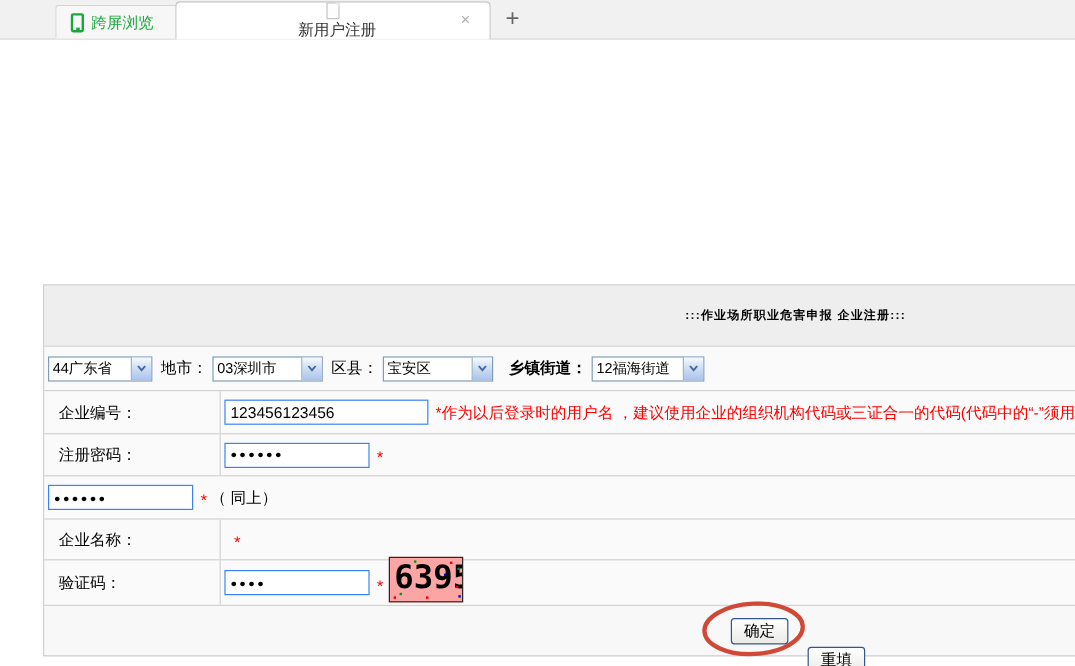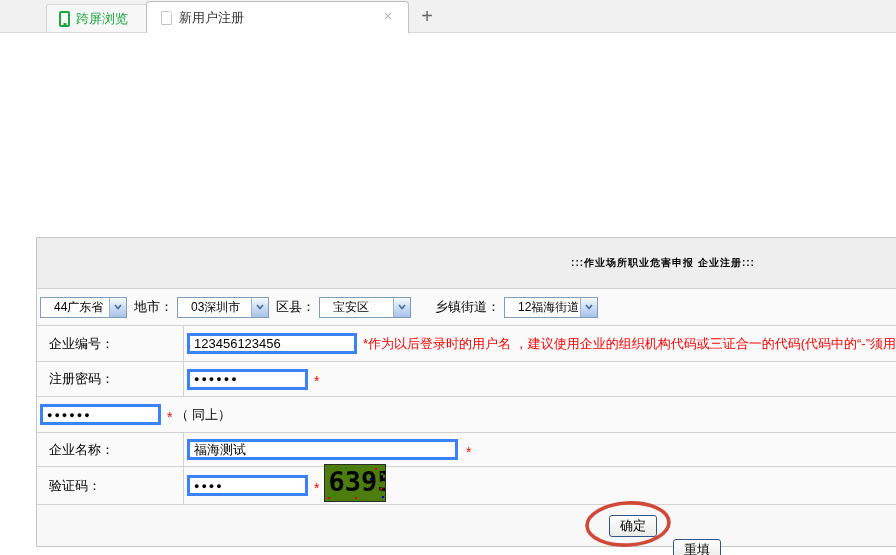--- a/index.html
+++ b/index.html
@@ -14,21 +14,21 @@
   .tab-inactive { left:2px; top:4px; width:143px; height:28px;
     background:#f7f7f7; border:1px solid #d5d5d5; border-bottom:none;
     border-radius:3px 3px 0 0; padding-left:12px;margin-left:44px; }
   .phone-icon { width:11px; height:16px; border:2px solid #1aa83c; border-radius:2px;
     position:relative; flex:0 0 auto; }
   .phone-icon::after { content:""; position:absolute; left:50%; bottom:0;
     transform:translateX(-50%); width:3px; height:2px; background:#1aa83c; }
   .tab-inactive .tab-label { color:#1aa83c; font-size:13px; margin-left:6px; white-space:nowrap; }
   .tab-active { left:146px; top:1px; width:263px; height:32px; background:#fff;
     border:1px solid #bfbfbf; border-bottom:none; border-radius:4px 4px 0 0;
-    padding-left:14px; z-index:3; }
+    z-index:3;flex-direction:column; }
   .doc-icon { width:11px; height:14px; border:1px solid #c3c3c3; background:#fdfdfd;
     border-radius:1px; position:relative; flex:0 0 auto; }
   .doc-icon::after { content:""; position:absolute; right:-1px; top:-1px; width:0; height:0;
     border-left:4px solid transparent; border-top:4px solid #e8e8e8; }
   .tab-active .tab-label { color:#333; font-size:13px; margin-left:7px; white-space:nowrap; }
   .tab-close { position:absolute; right:16px; top:7px; color:#b0b0b0; font-size:14px;
     line-height:14px; cursor:pointer; }
   .newtab-btn { position:absolute; left:416px; top:4px; width:22px; height:24px;
     color:#666; font-size:20px; line-height:24px; text-align:center; cursor:pointer; }
 
@@ -39,45 +39,45 @@
     justify-content:center; }
   .ftitle { font-weight:bold; font-size:10px; letter-spacing:1px; white-space:nowrap; }
   .frow { display:flex; align-items:stretch; border-top:1px solid #d2d2d2; background:#fafafa; }
   .fr1{height:37px} .fr2{height:36px} .fr3{height:35px} .fr4{height:36px}
   .fr5{height:34px} .fr6{height:38px} .ffoot{height:42px}
   .lcell { flex:0 0 147px; border-right:1px solid #d2d2d2; display:flex;
     align-items:center; padding-left:12px; white-space:nowrap; }
   .ccell { flex:1 1 auto; display:flex; align-items:center; padding-left:3px;
     white-space:nowrap; overflow:visible; }
   .inline-label { margin:0 4px 0 7px; }
-  .lbl-street { margin-left:24px; }
+  .lbl-street { margin-left:13px;font-weight:bold; }
 
   
   .xp-select { display:inline-flex; align-items:center; justify-content:space-between;
     height:21px; border:1px solid #7f9db9; background:#fff; font-size:12px;
-    padding-left:13px; cursor:default; }
+    padding-left:3px; cursor:default; }
   .sel-text { white-space:nowrap; overflow:hidden; }
   .sel-arrow { width:17px; height:19px; margin-left:2px; border-left:1px solid #9ab2cd;
     background:linear-gradient(180deg,#f6fafd 0%,#cfdff5 45%,#aac2ea 100%);
     display:flex; align-items:center; justify-content:center; flex:0 0 auto; }
   .w-prov{width:87px} .w-city{width:92px} .w-cnty{width:92px} .w-str{width:94px}
 
   
-  .xp-input { height:21px; border:3px solid #3b82f6; background:#fff; display:flex;
+  .xp-input { height:21px; border:1px solid #3b82f6; background:#fff; display:flex;
     align-items:center; padding-left:4px; font-size:13px;text-align:center; }
   .pwd { font-size:9px; letter-spacing:2px; font-weight:bold; }
   .w170{width:170px} .w121{width:121px} .w271{width:271px}
 
   .star { color:#ff0000; margin-left:6px; font-size:14px; line-height:10px; position:relative; top:2px; }
   .hint { color:#000; margin-left:3px; font-size:13px; }
   .red-hint { color:#ff0000; margin-left:6px; font-size:13px; white-space:nowrap; }
 
   
   .captcha { position:relative; top:-3px; width:62px; height:38px; margin-left:5px;
-    border:1px solid #2b2b2b; background:#4d7c0f; overflow:hidden;
+    border:1px solid #2b2b2b; background:#fca5a5; overflow:hidden;
     font-family:"DejaVu Sans Mono",monospace; font-weight:bold; font-size:27px;
     line-height:34px; padding-left:3px; letter-spacing:0; color:#000; cursor:pointer; }
   .nd { position:absolute; width:2px; height:2px; }
 
   
   .ffoot { position:relative; background:#f8f8f8; }
   .xp-btn { position:absolute; top:10px; height:22px; padding:0 10px; font-size:13px;
     color:#000; background:linear-gradient(180deg,#ffffff 0%,#eaeae7 100%);
     border:1px solid #33548e; border-radius:3px; cursor:pointer;
     font-family:"Liberation Sans","DejaVu Sans",sans-serif; }
@@ -174,23 +174,20 @@
         <span class="pwd">●●●●●●</span>
       </span>
       <span class="star">*</span>
       <span class="hint">（ 同上）</span>
     </div>
   </div>
 
   <div class="frow fr5">
     <div class="lcell">企业名称：</div>
     <div class="ccell">
-      <span class="xp-input w271">
-        <span>福海测试</span>
-      </span>
       <span class="star" style="margin-left:8px">*</span>
     </div>
   </div>
 
   <div class="frow fr6">
     <div class="lcell">验证码：</div>
     <div class="ccell">
       <span class="xp-input w121">
         <span class="pwd">●●●●</span>
       </span>

